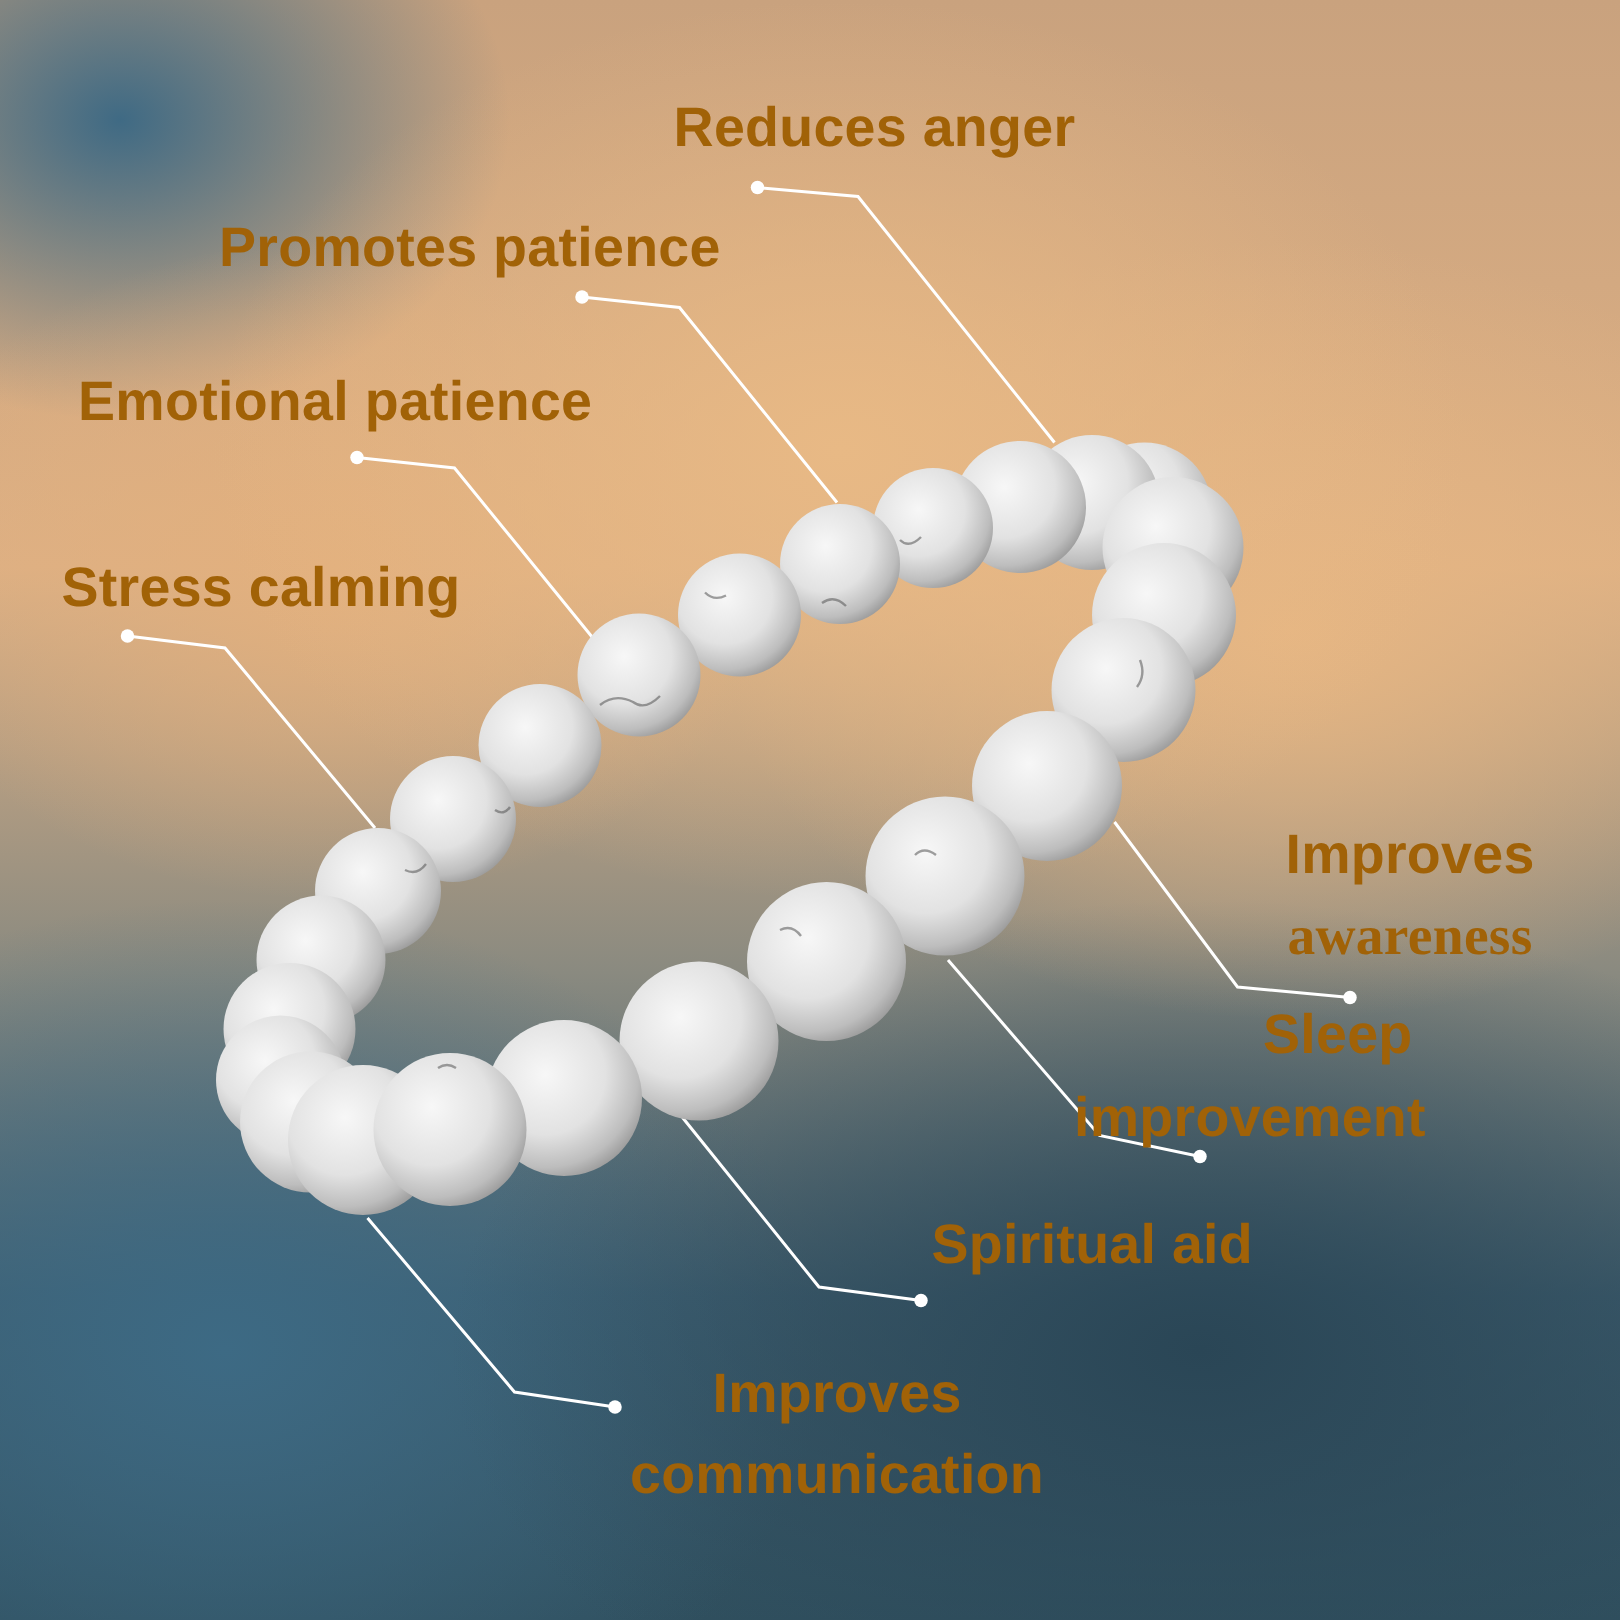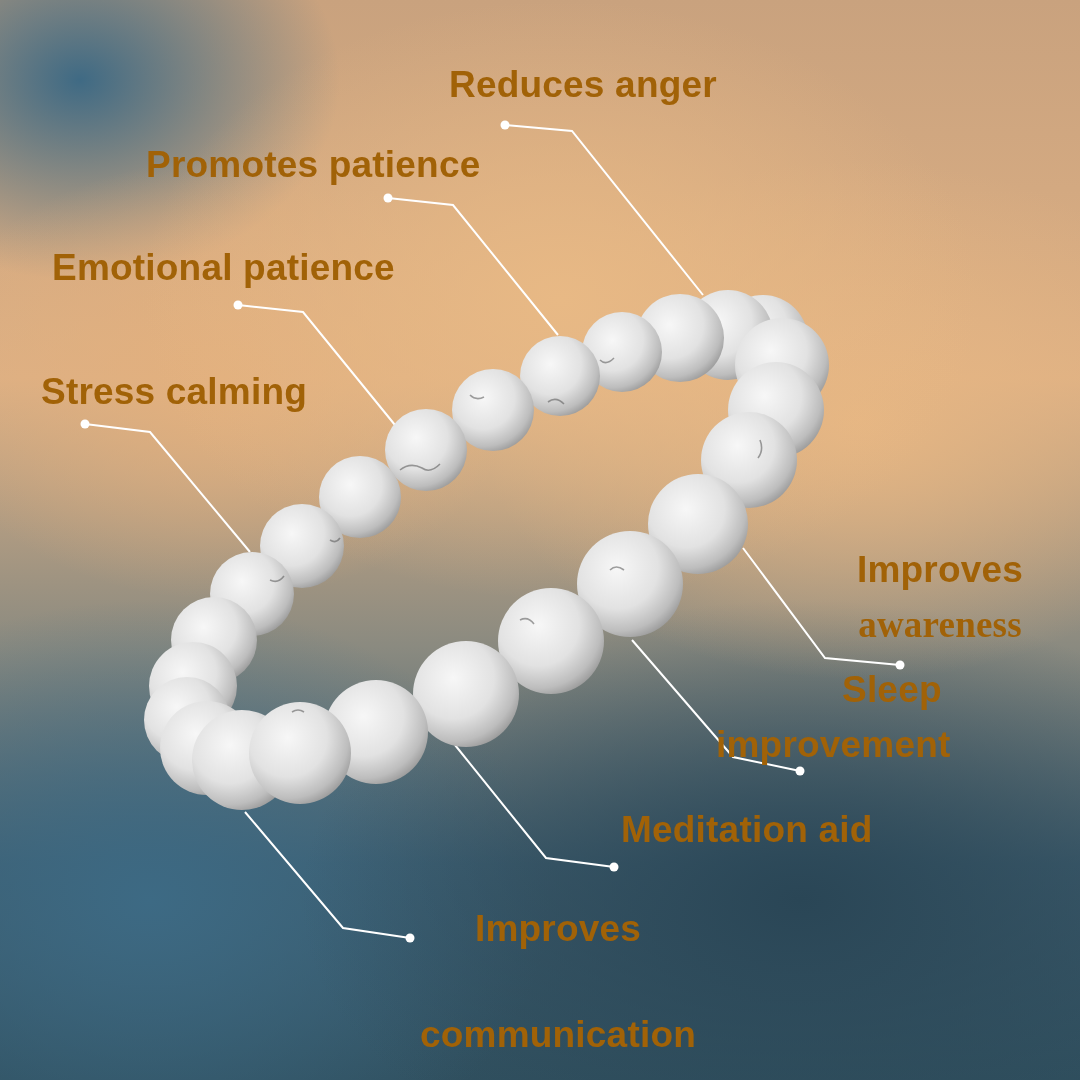--- a/index.html
+++ b/index.html
@@ -99,16 +99,16 @@
 <div class="label" style="left:146px; top:138px;text-align:center;">Promotes patience</div>
 <div class="label" style="left:52px; top:241px;">Emotional patience</div>
 <div class="label" style="left:41px; top:365px;">Stress calming</div>
 
 <div class="label center" style="left:830px; top:543px; width:220px;">Improves</div>
 <div class="label center" style="left:830px; top:598px; width:220px;font-family:Liberation Serif, serif;">awareness</div>
 
 <div class="label center" style="left:770px; top:663px; width:260px; text-align:left; padding-left:72px;">Sleep</div>
 <div class="label" style="left:716px; top:718px;">improvement</div>
 
-<div class="label" style="left:621px; top:803px;">Meditation aid</div>
+<div class="label" style="left:621px; top:803px;">Spiritual aid</div>
 
 <div class="label center" style="left:398px; top:902px; width:320px;text-align:center;">Improves</div>
-<div class="label center" style="left:398px; top:1008px; width:320px;">communication</div>
+<div class="label center" style="left:398px; top:956px; width:320px;">communication</div>
 
 </body></html>

